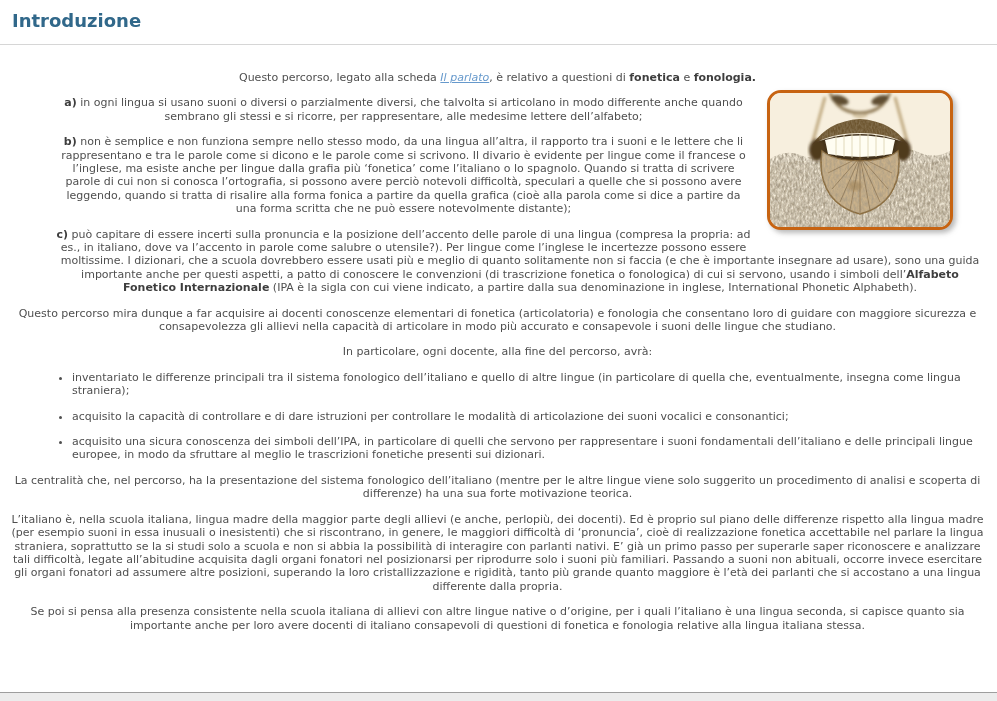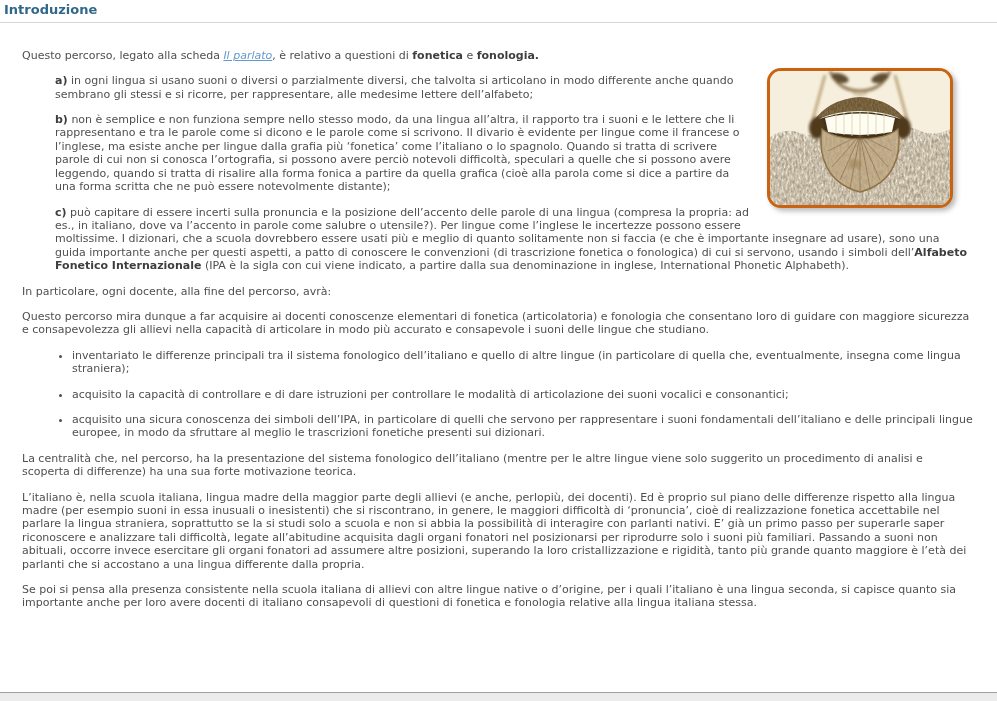--- a/index.html
+++ b/index.html
@@ -7,25 +7,25 @@
     width:997px;height:701px;position:relative;overflow:hidden;
     background:#ffffff;
     font-family:"DejaVu Sans","Liberation Sans",sans-serif;
     font-size:11px;line-height:1.22;color:#4f4f4f;
   }
   .page-header{
     border-bottom:1px solid #d6d6d6;
     padding:2px 0 4px 4px;
   }
   .page-title{
-    margin:0;font-size:13px;font-weight:bold;color:#31688a;
+    margin:8px;font-size:18px;font-weight:bold;color:#31688a;
     font-family:"DejaVu Sans","Liberation Sans",sans-serif;
   }
   .content{padding:0 12px 0 10px;}
-  .content p{margin:12px 12px;}
+  .content p{margin:12px 0;text-align:center;}
   .content p.first{margin-top:26px;}
   .indent{margin-left:45px !important;}
   b{color:#3e3e3e;}
   a.doc-link{color:#6699cc;font-style:italic;text-decoration:underline;cursor:pointer;}
   ul.goal-list{margin:12px 0;padding-left:50px;}
   ul.goal-list li{margin:12px;padding:0;}
   .mouth-figure{
     float:right;
     width:180px;height:134px;
     border:3px solid #c76311;
@@ -119,23 +119,23 @@
     </svg>
   </div>
 
 
   <p class="indent"><b>a)</b><span> in ogni lingua si usano suoni o diversi o parzialmente diversi, che talvolta si articolano in modo differente anche quando sembrano gli stessi e si ricorre, per rappresentare, alle medesime lettere dell’alfabeto;</span></p>
 
   <p class="indent"><b>b)</b><span> non è semplice e non funziona sempre nello stesso modo, da una lingua all’altra, il rapporto tra i suoni e le lettere che li rappresentano e tra le parole come si dicono e le parole come si scrivono. Il divario è evidente per lingue come il francese o l’inglese, ma esiste anche per lingue dalla grafia più ‘fonetica’ come l’italiano o lo spagnolo. Quando si tratta di scrivere parole di cui non si conosca l’ortografia, si possono avere perciò notevoli difficoltà, speculari a quelle che si possono avere leggendo, quando si tratta di risalire alla forma fonica a partire da quella grafica (cioè alla parola come si dice a partire da una forma scritta che ne può essere notevolmente distante);</span></p>
 
   <p class="indent"><b>c)</b><span> può capitare di essere incerti sulla pronuncia e la posizione dell’accento delle parole di una lingua (compresa la propria: ad es., in italiano, dove va l’accento in parole come </span><span class="it">salubre</span><span> o </span><span class="it">utensile</span><span>?). Per lingue come l’inglese le incertezze possono essere moltissime. I dizionari, che a scuola dovrebbero essere usati più e meglio di quanto solitamente non si faccia (e che è importante insegnare ad usare), sono una guida importante anche per questi aspetti, a patto di conoscere le convenzioni (di trascrizione fonetica o fonologica) di cui si servono, usando i simboli dell’</span><b>Alfabeto Fonetico Internazionale</b><span> (IPA è la sigla con cui viene indicato, a partire dalla sua denominazione in inglese, </span><span class="it">International Phonetic Alphabeth</span><span>).</span></p>
 
+  <p>Questo percorso mira dunque a far acquisire ai docenti conoscenze elementari di fonetica (articolatoria) e fonologia che consentano loro di guidare con maggiore sicurezza e consapevolezza gli allievi nella capacità di articolare in modo più accurato e consapevole i suoni delle lingue che studiano.</p>
+
   <p>In particolare, ogni docente, alla fine del percorso, avrà:</p>
-
-  <p>Questo percorso mira dunque a far acquisire ai docenti conoscenze elementari di fonetica (articolatoria) e fonologia che consentano loro di guidare con maggiore sicurezza e consapevolezza gli allievi nella capacità di articolare in modo più accurato e consapevole i suoni delle lingue che studiano.</p>
 
   <ul class="goal-list">
     <li>inventariato le differenze principali tra il sistema fonologico dell’italiano e quello di altre lingue (in particolare di quella che, eventualmente, insegna come lingua straniera);</li>
     <li>acquisito la capacità di controllare e di dare istruzioni per controllare le modalità di articolazione dei suoni vocalici e consonantici;</li>
     <li>acquisito una sicura conoscenza dei simboli dell’IPA, in particolare di quelli che servono per rappresentare i suoni fondamentali dell’italiano e delle principali lingue europee, in modo da sfruttare al meglio le trascrizioni fonetiche presenti sui dizionari.</li>
   </ul>
 
   <p>La centralità che, nel percorso, ha la presentazione del sistema fonologico dell’italiano (mentre per le altre lingue viene solo suggerito un procedimento di analisi e scoperta di differenze) ha una sua forte motivazione teorica.</p>
 
   <p>L’italiano è, nella scuola italiana, lingua madre della maggior parte degli allievi (e anche, perlopiù, dei docenti). Ed è proprio sul piano delle differenze rispetto alla lingua madre (per esempio  suoni in essa inusuali o inesistenti) che si riscontrano, in genere, le maggiori difficoltà di ‘pronuncia’, cioè di realizzazione fonetica accettabile nel parlare la lingua straniera, soprattutto se la si studi solo a scuola e non si abbia la possibilità di interagire con parlanti nativi. E’ già un primo passo per superarle saper riconoscere e analizzare tali difficoltà, legate all’abitudine acquisita dagli organi fonatori nel posizionarsi per riprodurre solo i suoni più familiari. Passando a suoni non abituali, occorre invece esercitare gli organi fonatori ad assumere altre posizioni, superando la loro cristallizzazione e rigidità, tanto più grande quanto maggiore è l’età dei parlanti che si accostano a una lingua differente dalla propria.</p>

